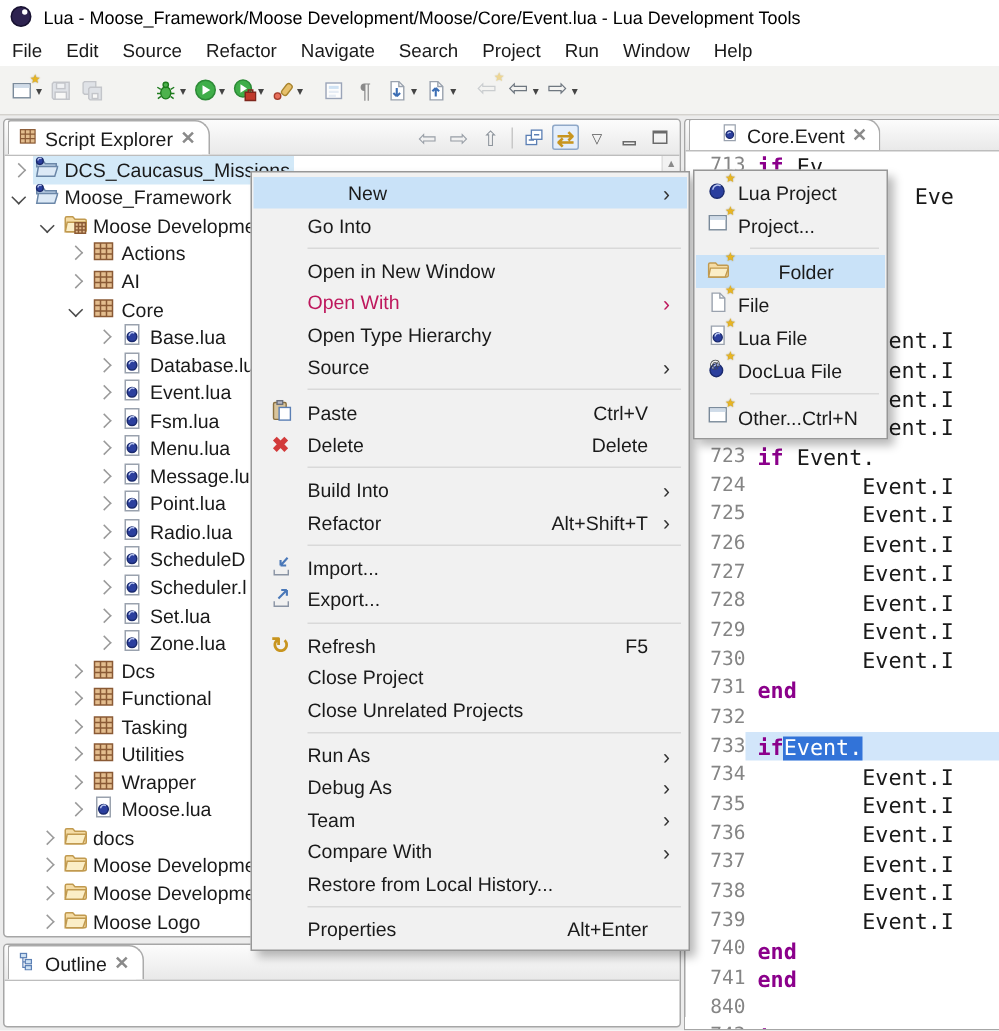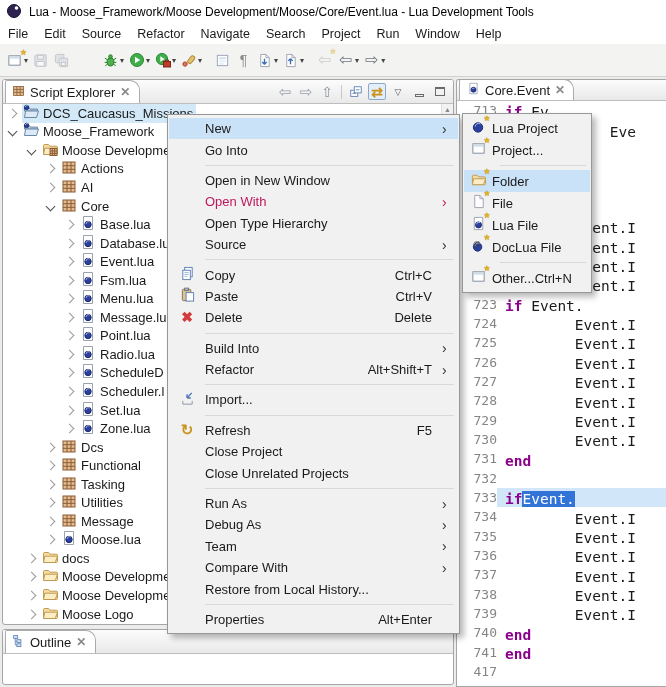--- a/index.html
+++ b/index.html
@@ -63,21 +63,21 @@
   .selx { background:#3273d8; color:#fff; }
 
   
   .menu { position:absolute; background:#f1f1f1; border:1px solid #979797; padding:3px 1px;
           box-shadow:4px 4px 6px rgba(0,0,0,.28); }
   .mi { display:flex; align-items:center; font-size:13px; padding-right:6px; }
   .mi .gut { width:36px; flex:none; display:flex; justify-content:center; align-items:center; }
   .mi .lbl { flex:1; white-space:nowrap; }
   .mi .sc { margin-right:10px; color:#1a1a1a; }
   .mi .sub { width:10px; color:#333; font-size:14px; line-height:1; }
-  .mi.hl { background:#c9e2f8; }
+  .mi.hl { background:#c9e2f8;gap:27px; }
   .mi.dis .lbl, .mi.dis .sub { color:#be185d; }
   .msep { height:1px; background:#d9d9d9; margin:4px 4px 4px 36px; }
   #context-menu .mi { height:21.4px; }
   #new-submenu .mi { height:22px; }
   #new-submenu .mi .gut { width:28px; }
 
   .nic { position:relative; display:inline-flex; }
   .nic .st { position:absolute; top:-5px; right:-5px; color:#e8b522; font-size:8px; text-shadow:0 0 1px #8a6a00; }
   .glyph { font-size:14px; line-height:1; }
 </style>
@@ -520,21 +520,21 @@
           <span class="tlabel">Utilities</span>
         </span>
       </div>
       <div class="trow" style="padding-left: 44px;">
         <span class="chev c"></span>
         <span class="selwrap">
           <span><svg width="16" height="16" viewBox="0 0 16 16">
               <rect x="2" y="3" width="12" height="11" fill="#e3bd8e" stroke="#8a5a35"></rect>
               <path d="M2 6.7h12M2 10.3h12M6 3v11M10 3v11" stroke="#8a5a35" fill="none"></path>
             </svg></span>
-          <span class="tlabel">Message</span>
+          <span class="tlabel">Wrapper</span>
         </span>
       </div>
       <div class="trow" style="padding-left: 44px;">
         <span class="chev c"></span>
         <span class="selwrap">
           <span><svg width="16" height="16" viewBox="0 0 16 16">
               <path d="M3.5 1.5h9v13h-9z" fill="#fff" stroke="#9aa2ae"></path>
               <circle cx="8" cy="9.5" r="3.2" fill="#2b3f9e" stroke="#1a2a6e"></circle>
               <path d="M6.08 8.86a2.2399999999999998 2.2399999999999998 0 0 1 3.5200000000000005-1.7600000000000002" stroke="#b9c6f0" fill="none"></path>
             </svg></span>
@@ -608,21 +608,21 @@
           </svg>
       </span>
       <span>Outline</span>
       <span class="tclose">✕</span>
     </div>
   </div>
 </div>
 
 <div class="panel" style="left:456px; top:79px; width:210px; height:608px; border-radius:3px 0 0 0; border-right:none;">
   <div class="phead" style="height:21px;">
-    <div class="ptab" style="padding:2px 8px 2px 7px;">
+    <div class="ptab" style="padding:2px 8px 2px 20px;">
       <span>
         <svg width="13" height="13" viewBox="0 0 16 16">
             <path d="M3.5 1.5h9v13h-9z" fill="#fff" stroke="#9aa2ae"></path>
             <circle cx="8" cy="9.5" r="3.1" fill="#2b3f9e" stroke="#1a2a6e"></circle>
             <path d="M6.3 8.8a1.9 1.9 0 0 1 2.6-1" stroke="#b9c6f0" fill="none"></path>
           </svg>
       </span>
       <span>Core.Event</span>
       <span class="tclose">✕</span>
     </div>
@@ -738,21 +738,21 @@
       </div>
       <div class="eline">
         <span class="lnum">740</span>
         <span class="lcode">         <span class="kw">end</span></span>
       </div>
       <div class="eline">
         <span class="lnum">741</span>
         <span class="lcode">       <span class="kw">end</span></span>
       </div>
       <div class="eline">
-        <span class="lnum">417</span>
+        <span class="lnum">840</span>
         <span class="lcode"></span>
       </div>
       <div class="eline">
         <span class="lnum">743</span>
         <span class="lcode">       <span class="kw">if</span> Event.ta</span>
       </div>
     </div>
 </div>
 
 <div class="menu" id="context-menu" style="left:167px; top:114px; width:293px; z-index:50;">
@@ -781,32 +781,20 @@
       <span class="gut"></span>
       <span class="lbl">Open Type Hierarchy</span>
       <span class="sub"></span>
     </div>
     <div class="mi">
       <span class="gut"></span>
       <span class="lbl">Source</span>
       <span class="sub">›</span>
     </div>
     <div class="msep"></div>
-    <div class="mi">
-      <span class="gut">
-        <span><svg width="15" height="15" viewBox="0 0 16 16">
-            <rect x="5" y="1.5" width="8" height="10" fill="#fff" stroke="#5b7fb4"></rect>
-            <rect x="3" y="4.5" width="8" height="10" fill="#fff" stroke="#5b7fb4"></rect>
-            <path d="M4.7 7h4.6M4.7 9h4.6M4.7 11h3" stroke="#9db6d8"></path>
-          </svg></span>
-      </span>
-      <span class="lbl">Copy</span>
-      <span class="sc">Ctrl+C</span>
-      <span class="sub"></span>
-    </div>
     <div class="mi">
       <span class="gut">
         <span><svg width="15" height="15" viewBox="0 0 16 16">
             <rect x="2.5" y="2.5" width="9" height="12" rx="1" fill="#d9c59c" stroke="#8a7040"></rect>
             <rect x="5" y="1.2" width="4" height="2.6" fill="#b9bcc9" stroke="#6a6f7a"></rect>
             <rect x="6.5" y="6" width="8" height="9" fill="#fff" stroke="#5b7fb4"></rect>
           </svg></span>
       </span>
       <span class="lbl">Paste</span>
       <span class="sc">Ctrl+V</span>
@@ -834,20 +822,30 @@
     </div>
     <div class="msep"></div>
     <div class="mi">
       <span class="gut">
         <span><svg width="15" height="15" viewBox="0 0 16 16">
             <path d="M3 10.5v3.5h10v-3.5" fill="none" stroke="#8a94a4"></path>
             <path d="M12.5 2L7.5 7.5M7.5 7.5h4M7.5 7.5v-4" fill="none" stroke="#4a78b8" stroke-width="1.5"></path>
           </svg></span>
       </span>
       <span class="lbl">Import...</span>
+      <span class="sub"></span>
+    </div>
+    <div class="mi">
+      <span class="gut">
+        <span><svg width="15" height="15" viewBox="0 0 16 16">
+            <path d="M3 10.5v3.5h10v-3.5" fill="none" stroke="#8a94a4"></path>
+            <path d="M6 8.5L12 2.5M12 2.5H8M12 2.5v4" fill="none" stroke="#4a78b8" stroke-width="1.5"></path>
+          </svg></span>
+      </span>
+      <span class="lbl">Export...</span>
       <span class="sub"></span>
     </div>
     <div class="msep"></div>
     <div class="mi">
       <span class="gut">
         <span><span class="glyph" style="color:#c8951f;font-weight:bold;font-size:15px;">↻</span></span>
       </span>
       <span class="lbl">Refresh</span>
       <span class="sc">F5</span>
       <span class="sub"></span>

